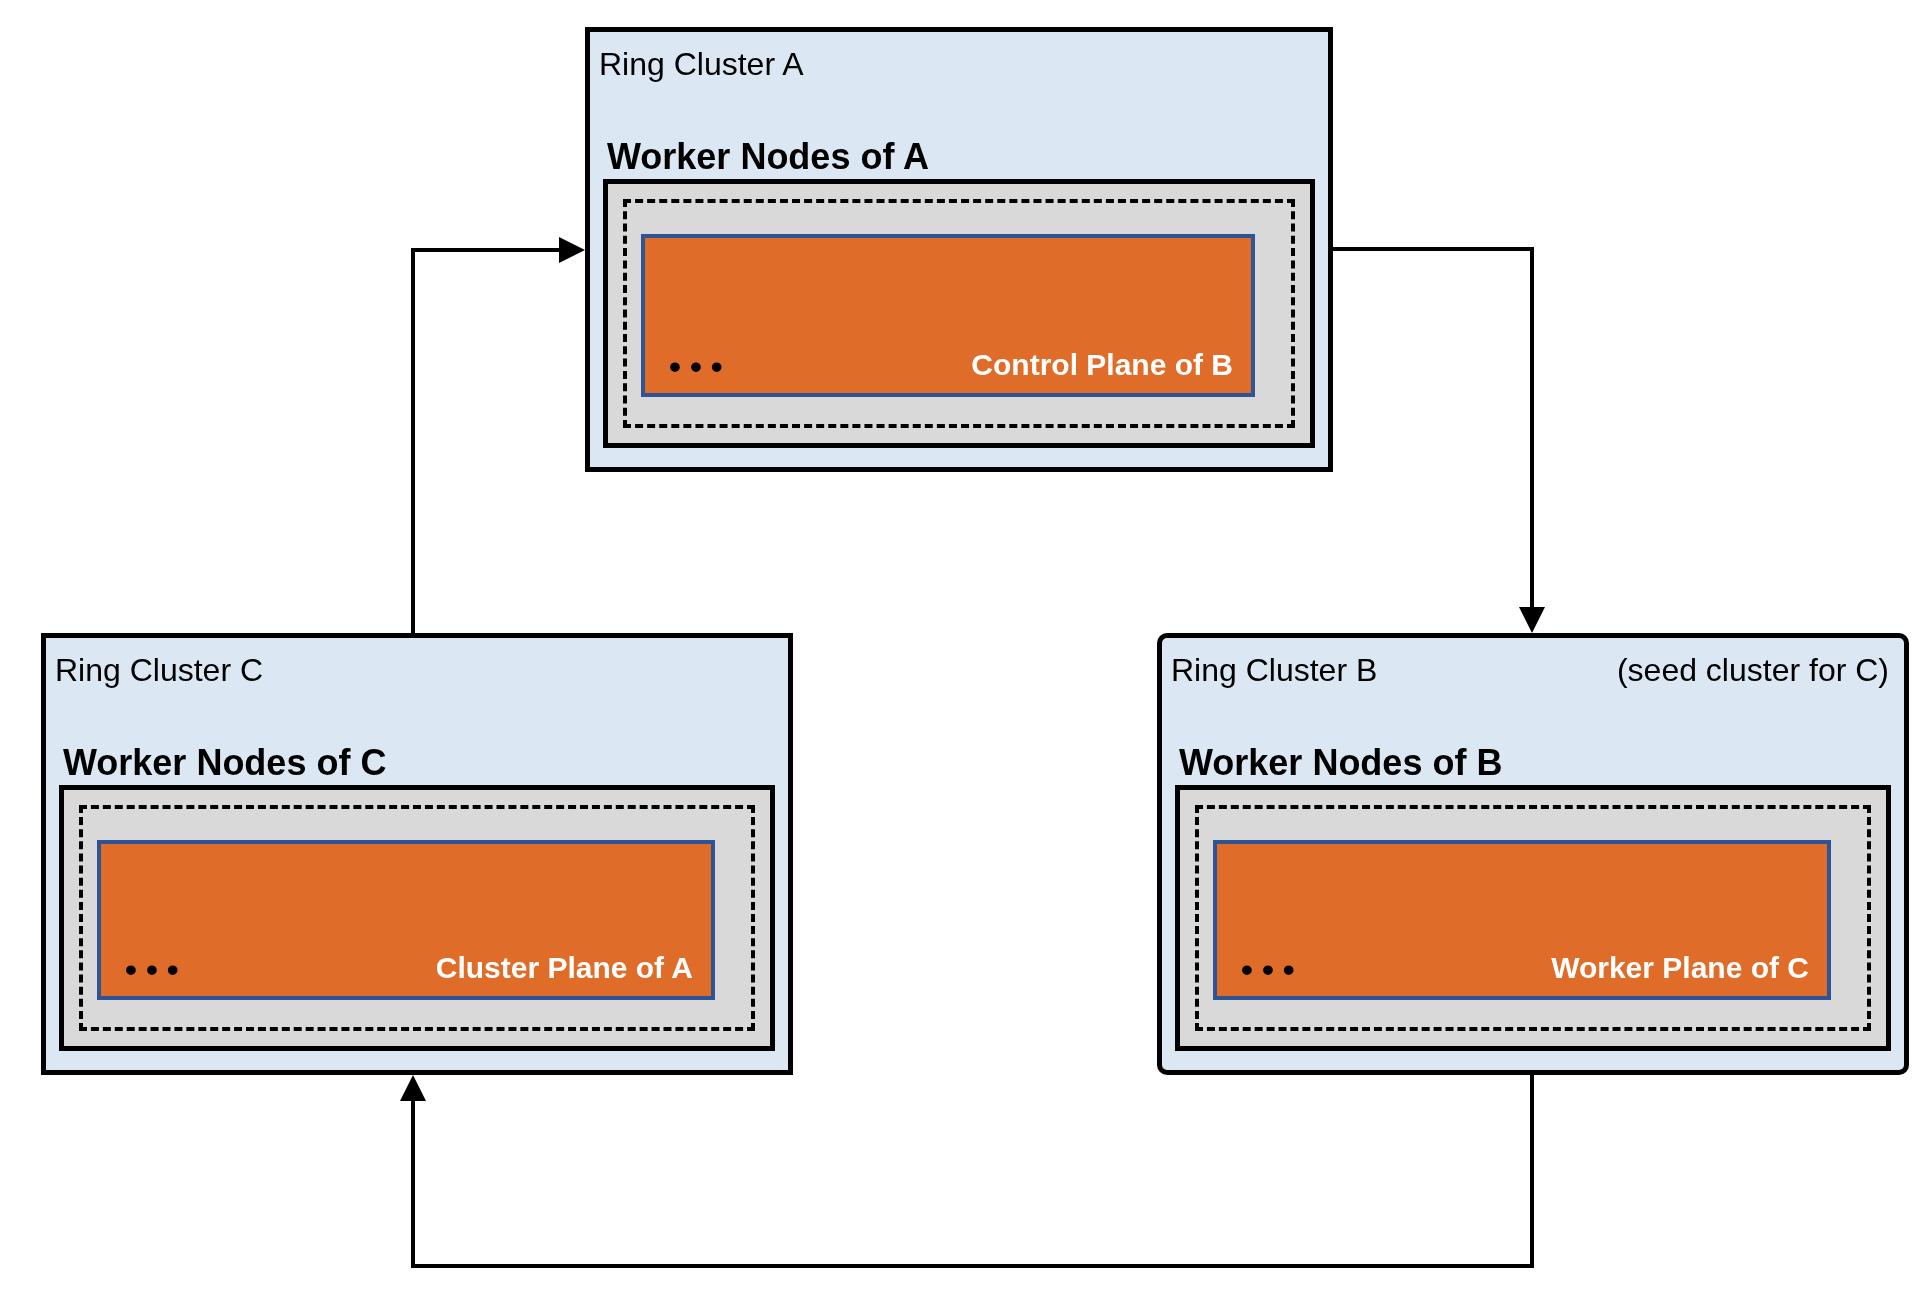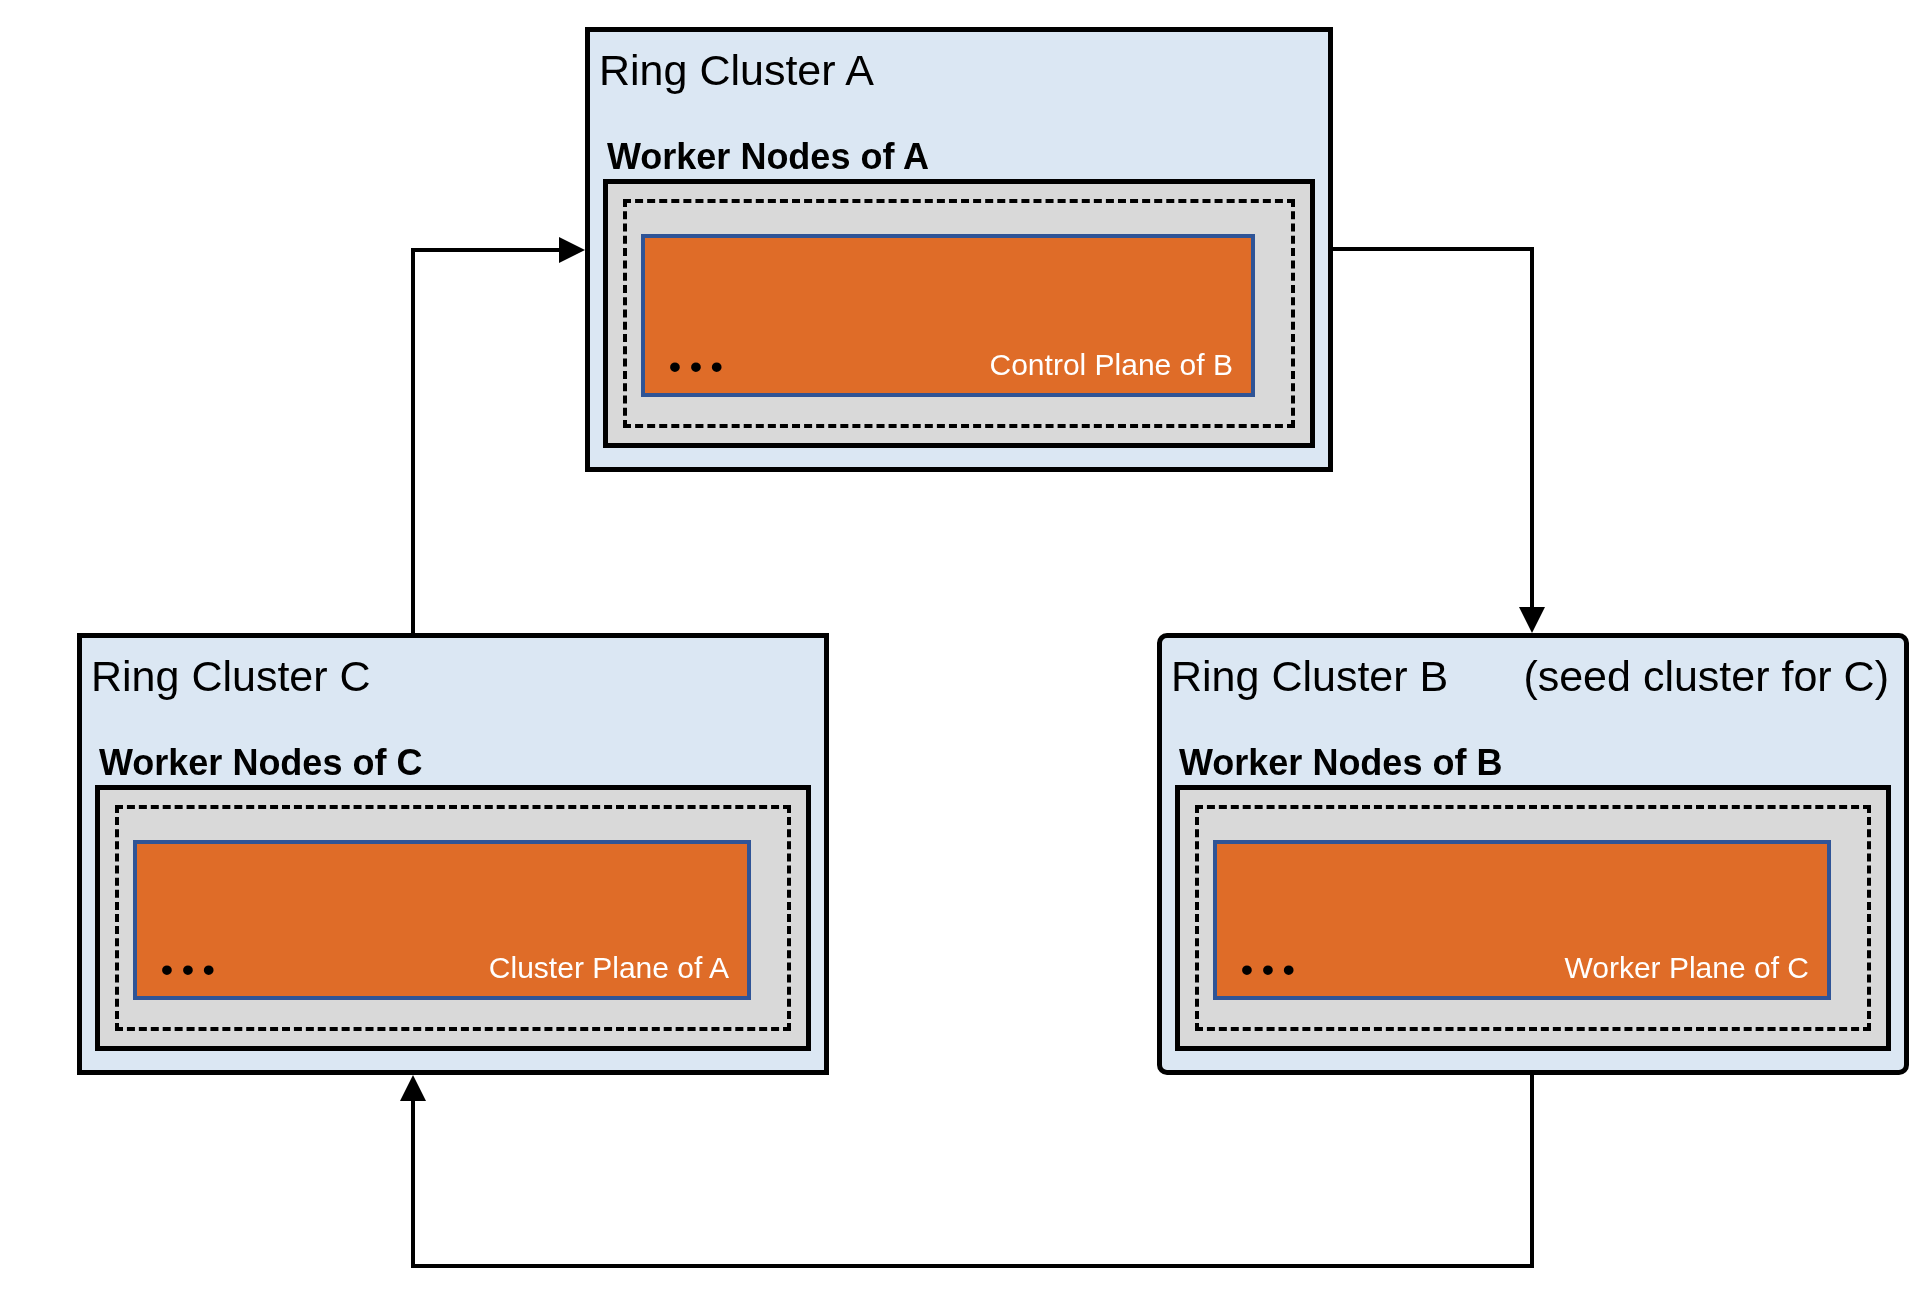--- a/index.html
+++ b/index.html
@@ -17,29 +17,29 @@
   }
   
   .cluster {
     position: absolute;
     background: #dbe7f3;
     border: 5px solid #000000;
     box-sizing: border-box;
   }
   .cluster-a { left: 585px; top: 27px;  width: 748px; height: 445px; }
   .cluster-b { left: 1157px; top: 633px; width: 752px; height: 442px; border-radius: 10px; }
-  .cluster-c { left: 41px;  top: 633px; width: 752px; height: 442px; margin-left: 36px; }
+  .cluster-c { left: 41px;  top: 633px; width: 752px; height: 442px; }
 
   .title-row {
     position: absolute;
     top: 14px; left: 9px; right: 15px;
     display: flex;
     justify-content: space-between;
     align-items: baseline;
-    font-size: 43px;
+    font-size: 32px;
     line-height: 1.15;
     color: #000000;
     white-space: nowrap;
   }
   .worker-label {
     position: absolute;
     top: 104px; left: 17px;
     font-size: 36px;
     font-weight: bold;
     color: #000000;
@@ -71,21 +71,21 @@
     font-size: 34px;
     font-weight: bold;
     letter-spacing: 9px;
     line-height: 1;
     color: #000000;
   }
   .cp-label {
     position: absolute;
     right: 18px; bottom: 12px;
     font-size: 30px;
-    font-weight: normal;
+    font-weight: bold;
     line-height: 1.1;
     color: #ffffff;
     white-space: nowrap;
   }
   
   .h-line, .v-line { position: absolute; background: #000000; }
   .h-line { height: 4px; }
   .v-line { width: 4px; }
   .arrowhead { position: absolute; width: 0; height: 0; }
   .arrow-right { border-top: 13px solid transparent; border-bottom: 13px solid transparent; border-left: 26px solid #000000; }

